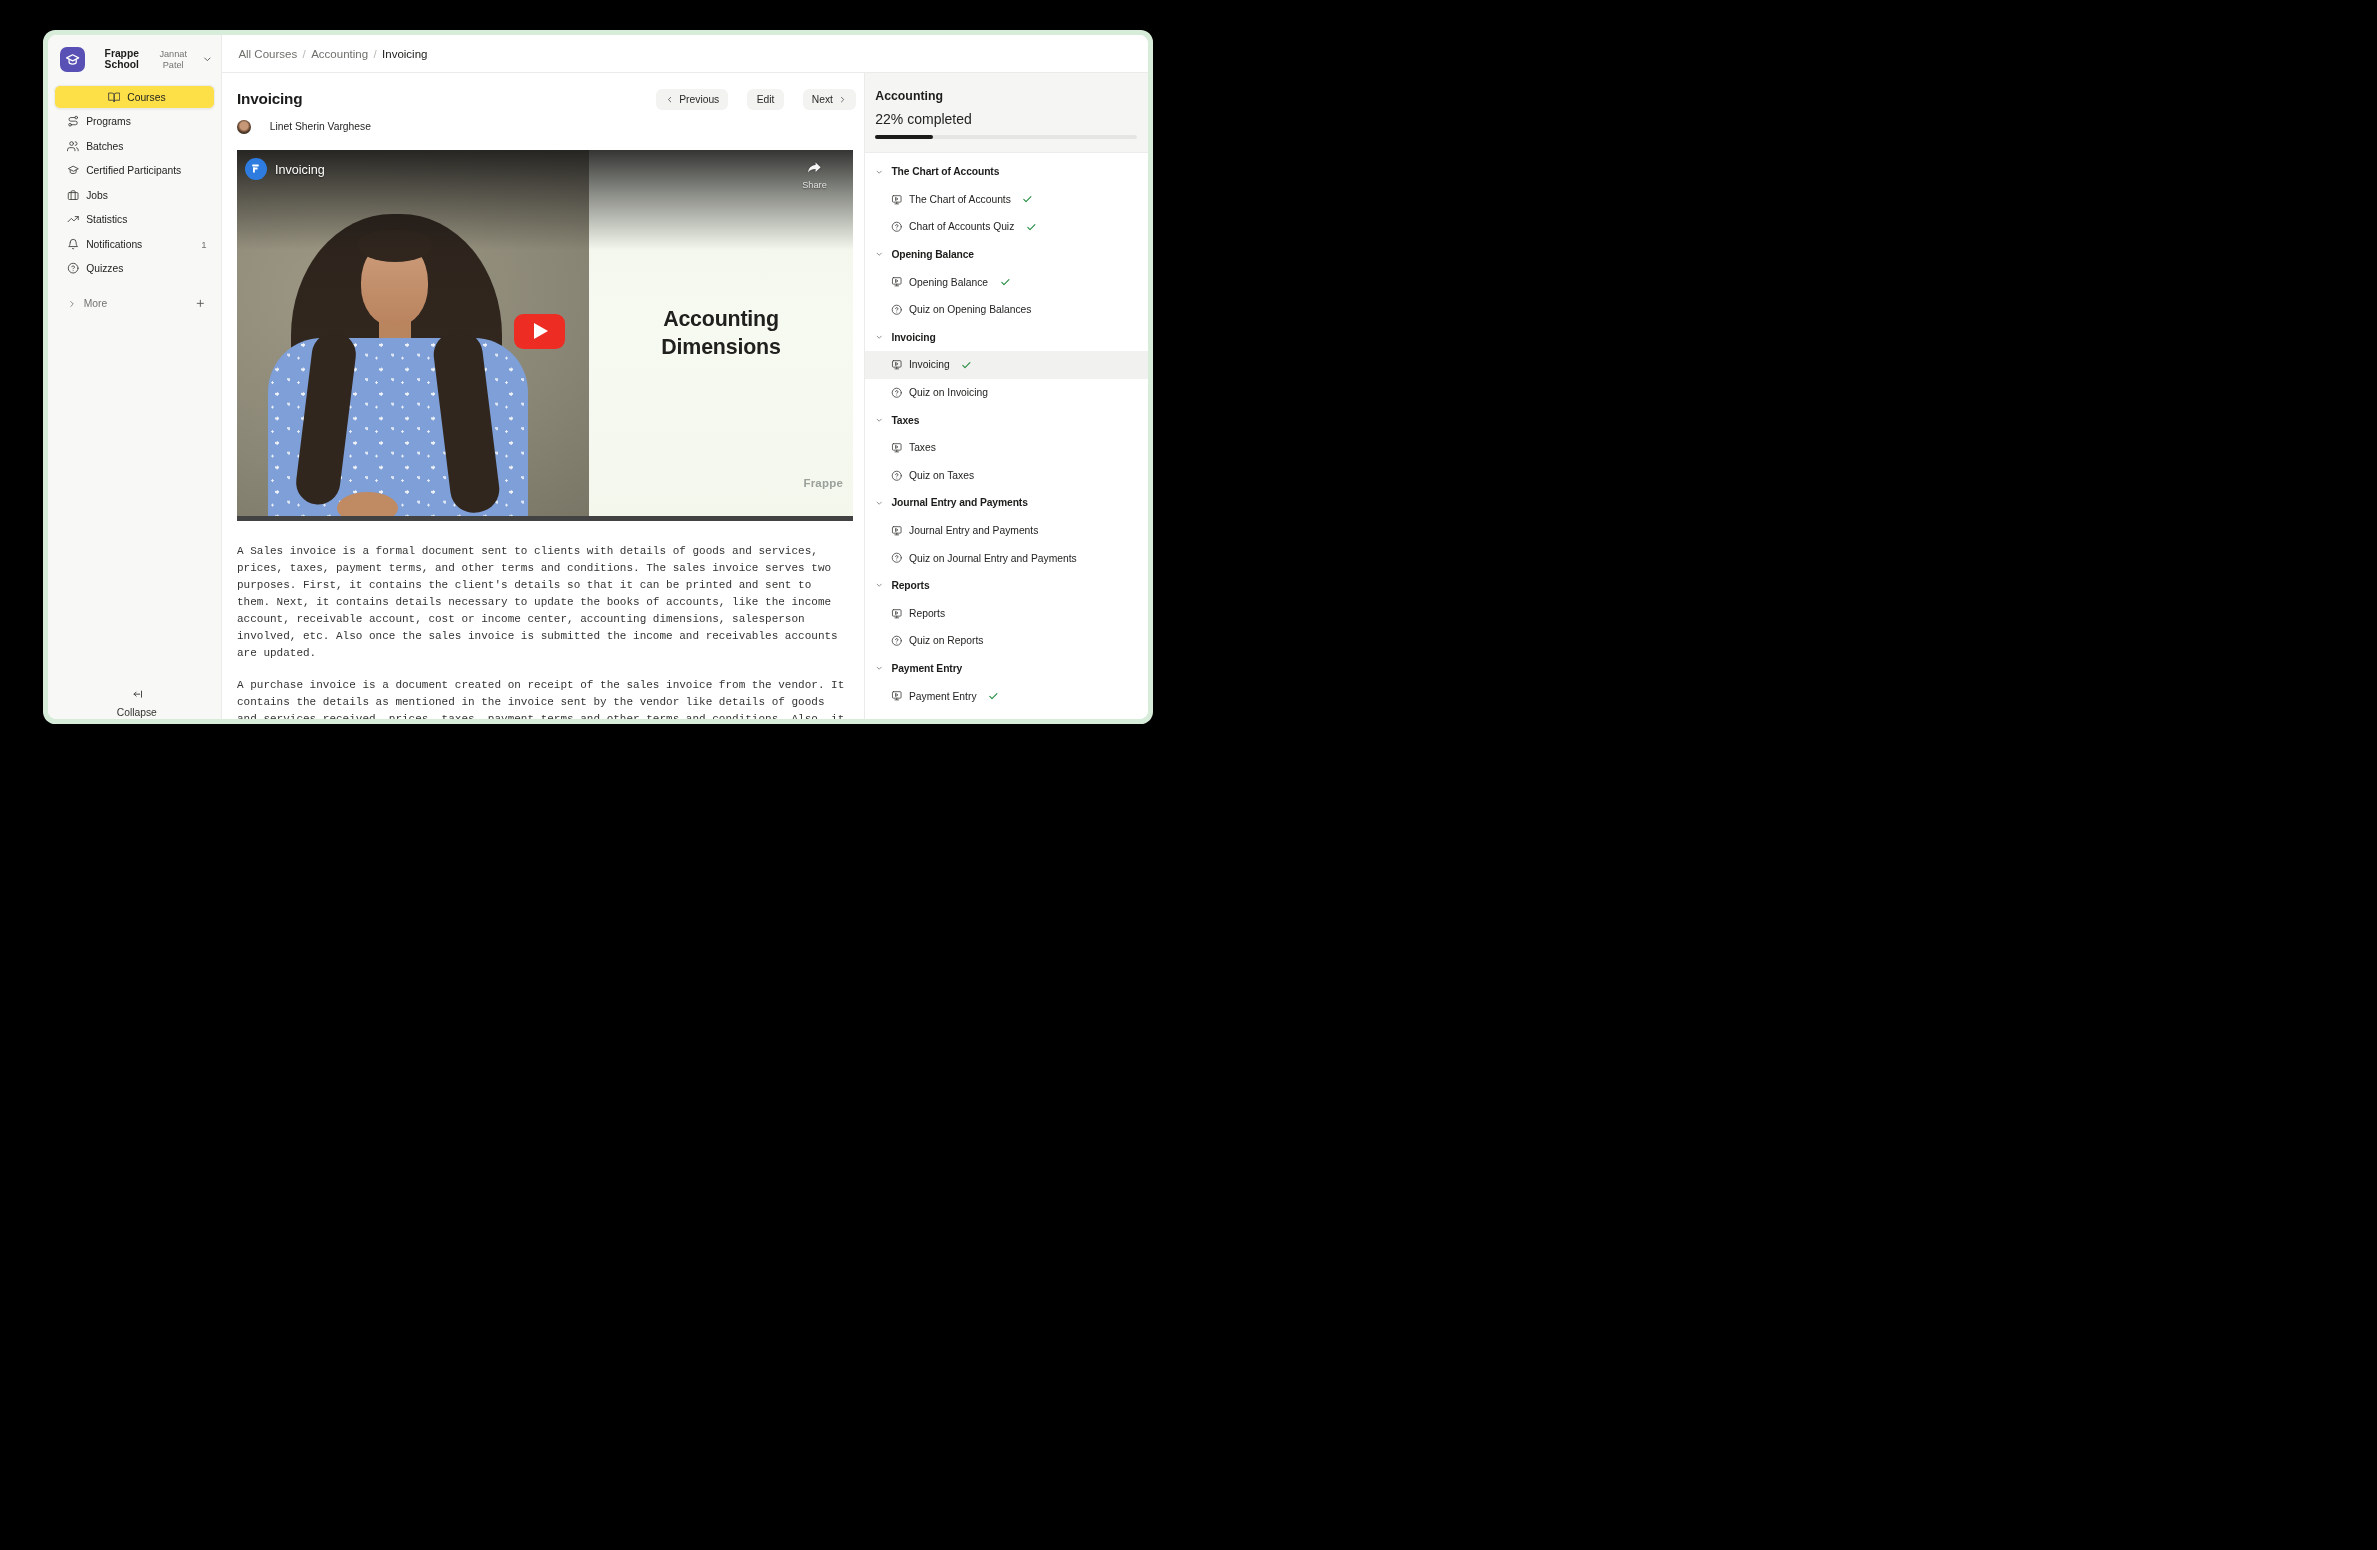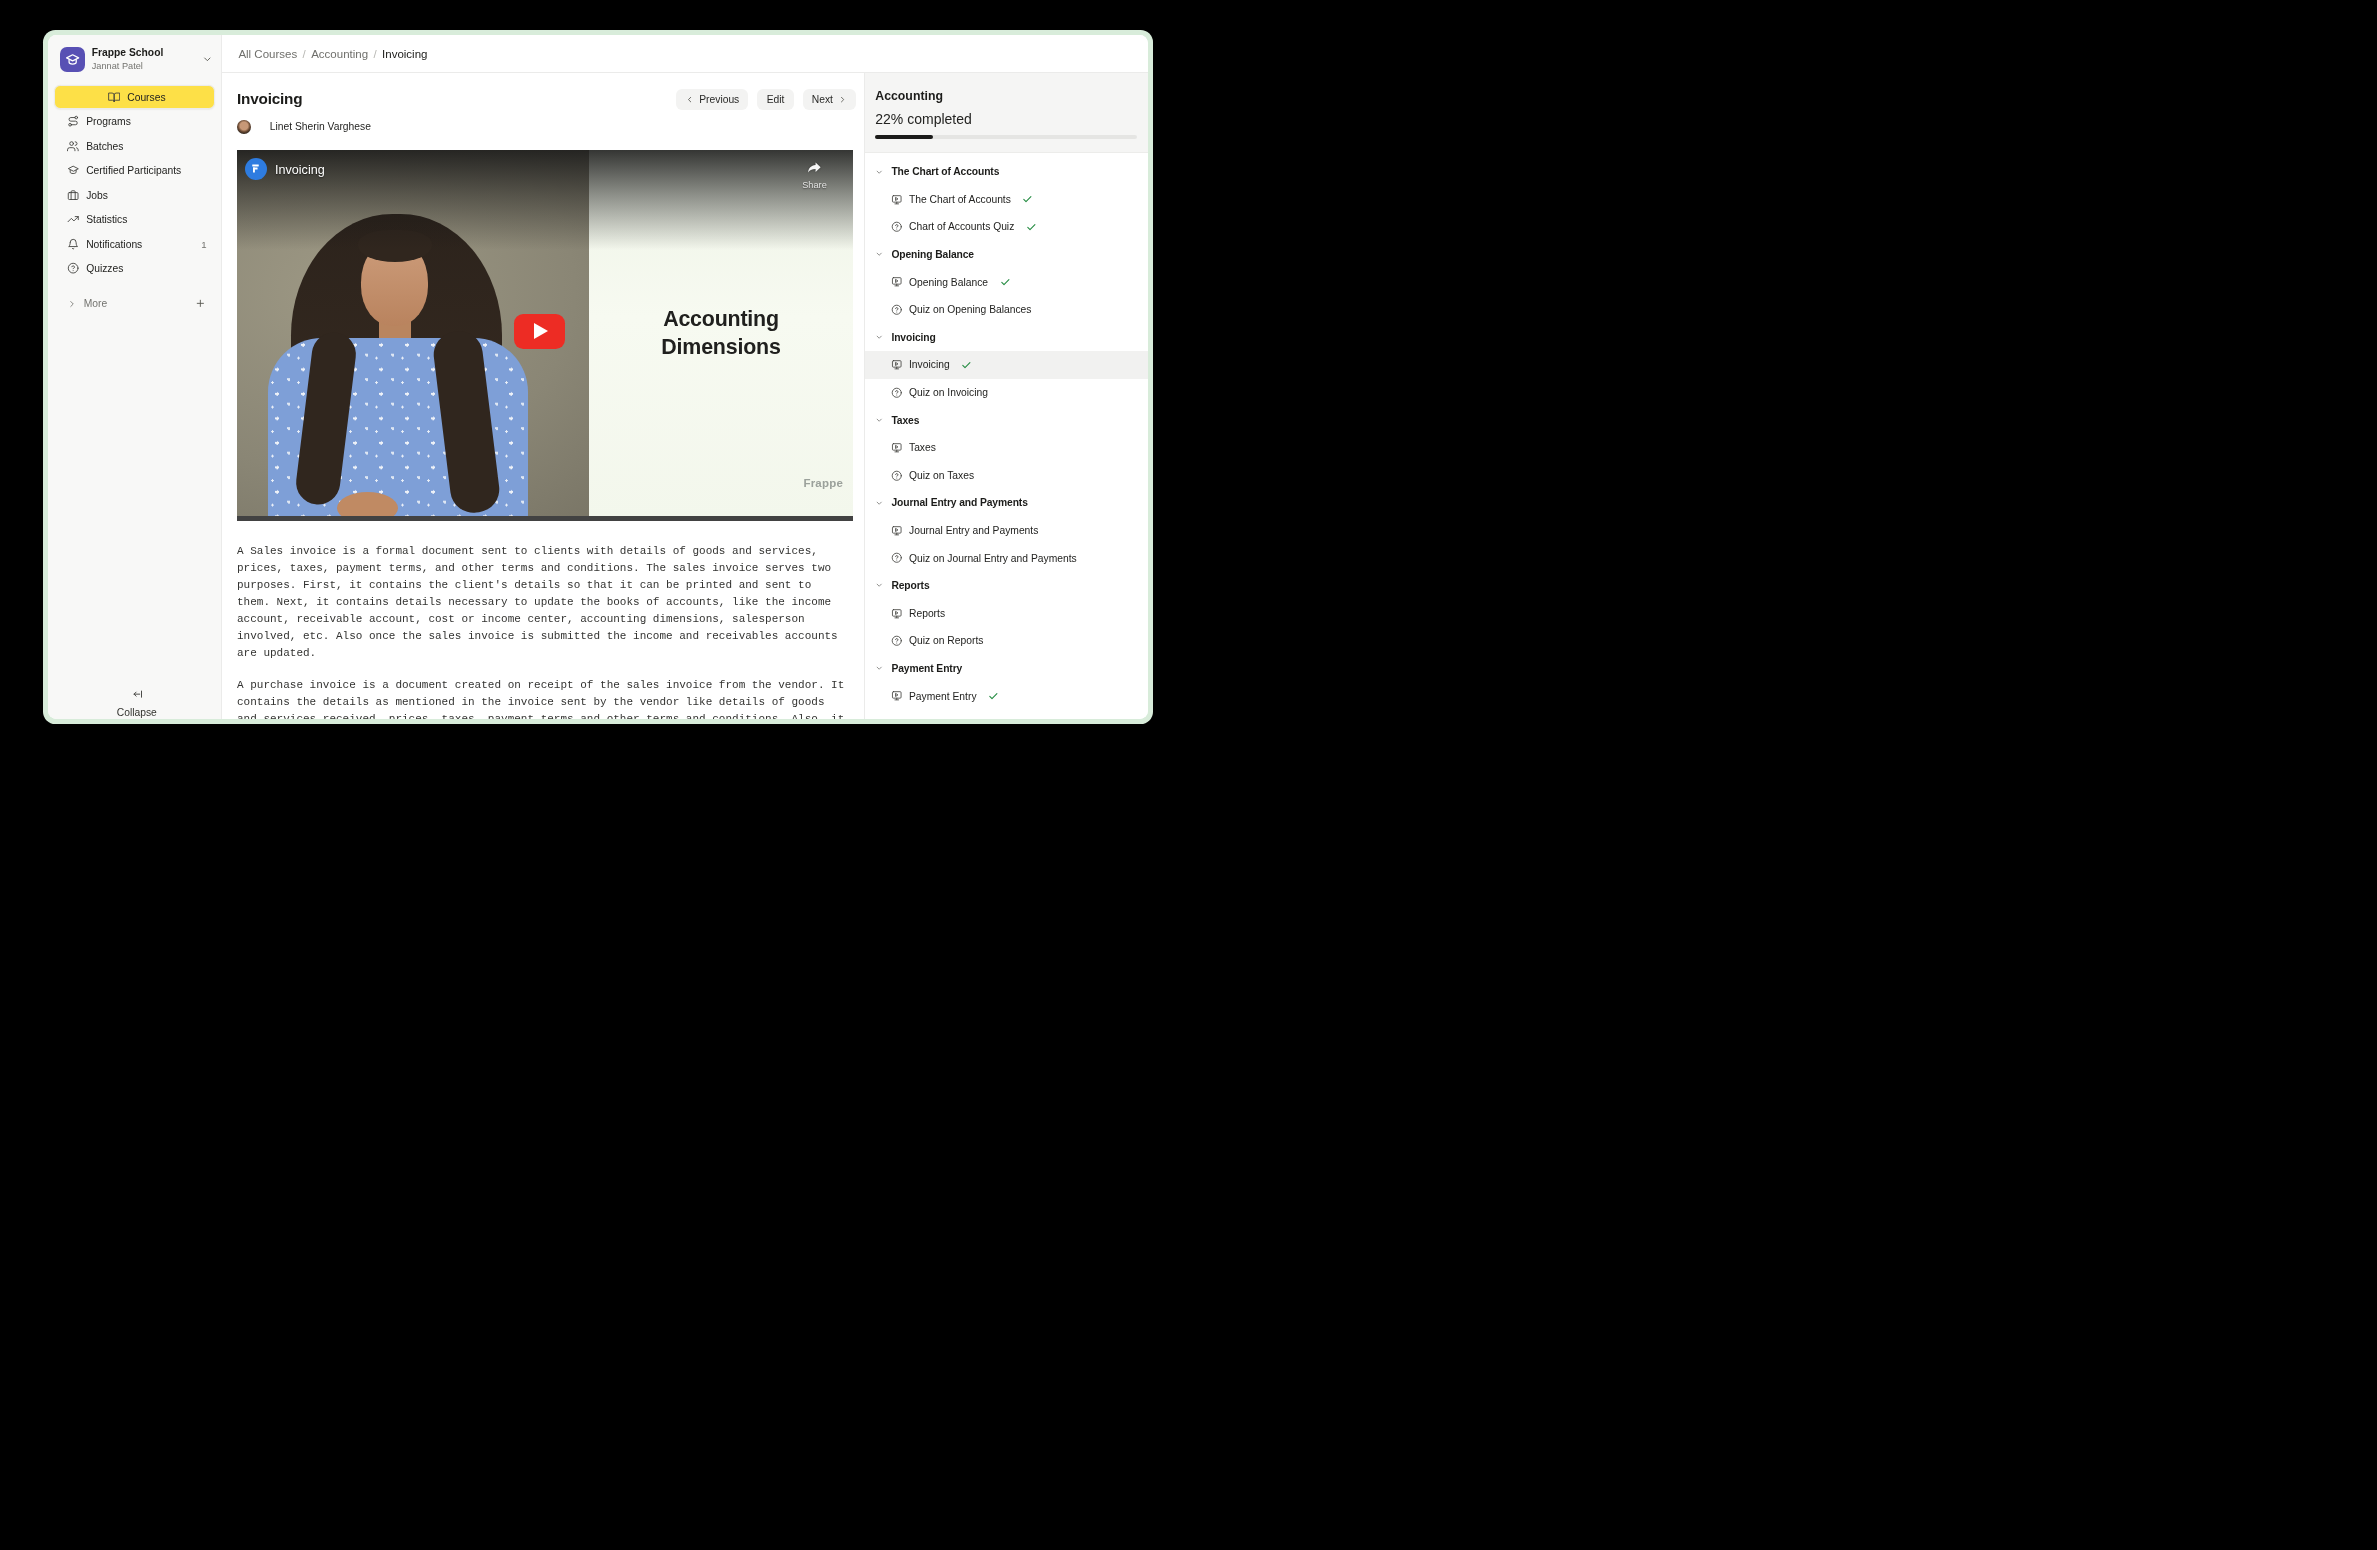--- a/index.html
+++ b/index.html
@@ -10,21 +10,21 @@
             background:#d8ecda; border-radius:12.3px; padding:5.4px; }
   .app { display:flex; width:100%; height:100%; background:#fff; border-radius:8.4px; overflow:hidden; }
 
   
   .sidebar { width:174px; min-width:174px; background:#f8f8f7; border-right:0.8px solid #ebebea;
              display:flex; flex-direction:column; padding:0 6.1px; }
   .sb-header { display:flex; align-items:center; gap:6.9px; padding:11.5px 3.1px 0 5.4px; cursor:pointer; }
   .sb-logo { width:25px; height:25px; min-width:25px; border-radius:6.9px; background:#5850b4;
              display:flex; align-items:center; justify-content:center; color:#fff; }
   .sb-logo svg { width:15.3px; height:15.3px; }
-  .sb-id { display:flex; flex-direction:column; line-height:1.15; }
+  .sb-id { display:flex; flex-direction:row; line-height:1.15;text-align:center; }
   .sb-school { font-size:10.3px; font-weight:700; color:#1c1c1a; }
   .sb-user { font-size:9.2px; color:#73736f; margin-top:1.5px; }
   .sb-chevron { margin-left:auto; color:#55554f; display:flex; }
   .sb-chevron svg { width:10.7px; height:10.7px; }
 
   .sb-menu { margin-top:13px; display:flex; flex-direction:column; }
   .sb-item { height:24.5px; border-radius:6.1px; display:flex; align-items:center; gap:6.9px;
              padding:0 7.7px 0 11.5px; font-size:10.3px; color:#232321; cursor:pointer; border:0.8px solid transparent; }
   .sb-item.active { background:#fde047; border-color:#ececea; box-shadow:0 0.8px 1.5px rgba(0,0,0,.05);justify-content:center; }
   .icon16 { width:12.3px; height:12.3px; min-width:12.3px; color:#3d3d3a; display:flex; }
@@ -49,21 +49,21 @@
   .crumb-link { color:#6f6f6b; cursor:pointer; }
   .crumb-sep { color:#b7b7b3; margin:0 5.4px; }
   .crumb-current { color:#1c1c1a; font-weight:500; }
 
   .body-row { flex:1; display:flex; min-height:0; }
 
   
   .main { flex:1; min-width:0; padding:15.3px 7.7px 0 14.6px; overflow:hidden; }
   .main-head { display:flex; align-items:center; }
   .page-title { font-size:15.3px; font-weight:700; color:#1c1c1a; letter-spacing:-0.2px; }
-  .head-actions { margin-left:auto; display:flex; gap:9px; }
+  .head-actions { margin-left:auto; display:flex; gap:19px; }
   .btn { height:21.4px; background:#f3f3f2; border:none; border-radius:6.1px; padding:0 9.2px;
          display:inline-flex; align-items:center; gap:4.6px; font-size:10.3px; color:#292927;
          font-family:inherit; cursor:pointer; }
   .btn .bchev { display:flex; color:#55554f; } .btn .bchev svg { width:9.2px; height:9.2px; }
   .author-row { margin-top:10px; display:flex; align-items:center; gap:19px; font-size:10.3px; color:#1f1f1d; }
   .avatar { width:13.8px; height:13.8px; border-radius:50%;
             background:radial-gradient(circle at 50% 42%, #c79877 0 36%, #6b4a33 55%, #2e251d 75%); }
 
   
   .video { margin-top:16px; width:616px; height:371px; position:relative; background:#000; overflow:hidden; cursor:pointer; }

